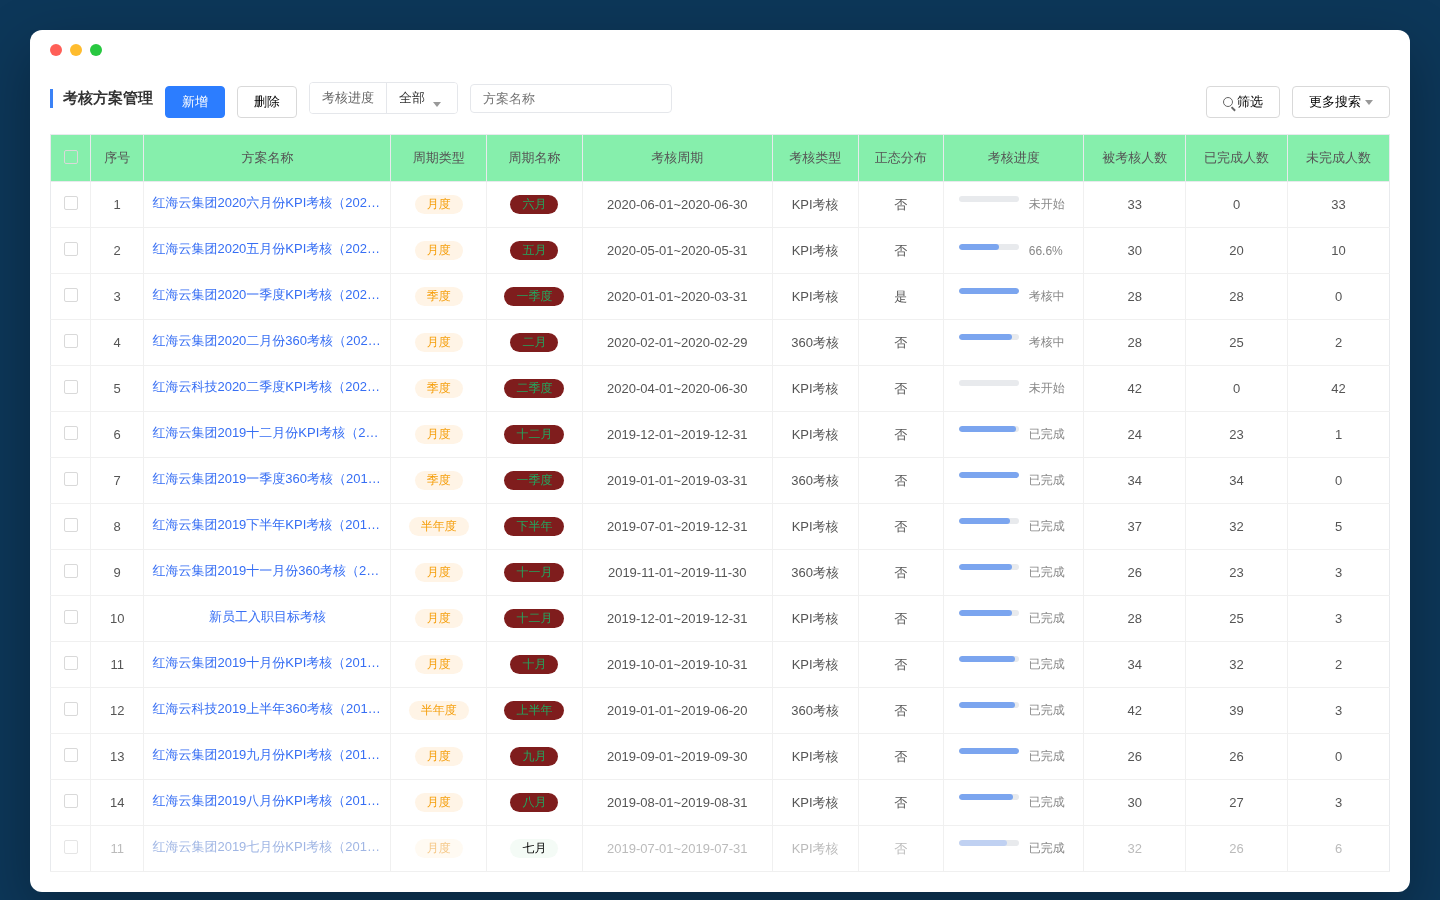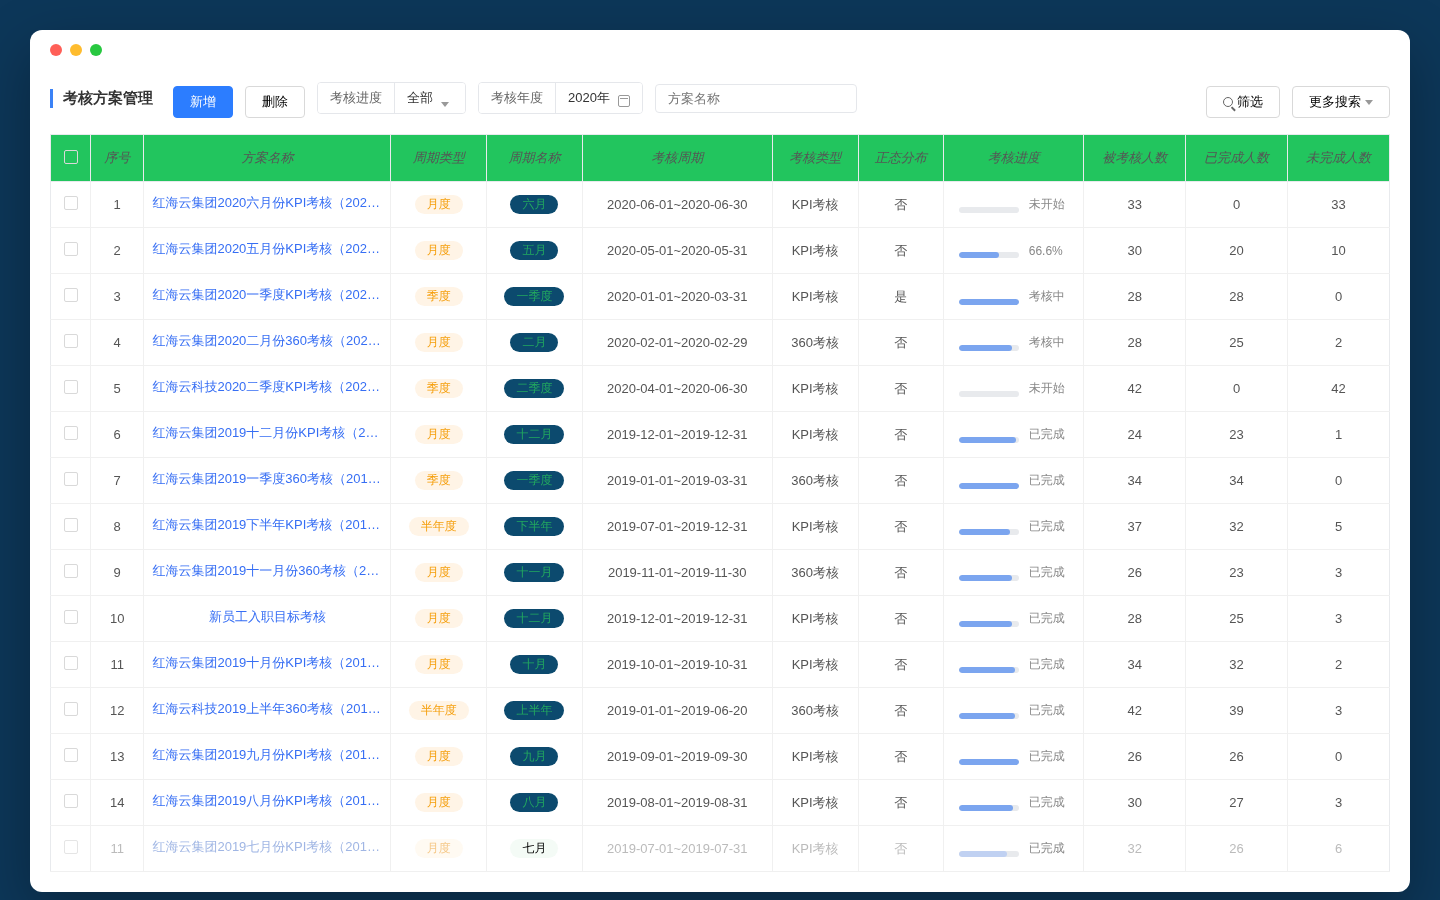--- a/index.html
+++ b/index.html
@@ -4,40 +4,40 @@
   <style>
     * { margin: 0; padding: 0; box-sizing: border-box; }
     body { font-family: -apple-system, BlinkMacSystemFont, "Segoe UI", "PingFang SC", "Microsoft YaHei", sans-serif; font-size: 13px; color: #333; background: #0d3759; padding: 30px; }
     .window { background: #fff; border-radius: 12px; width: 100%; max-width: 1380px; margin: 0 auto; box-shadow: 0 20px 60px rgba(0,0,0,0.3); overflow: hidden; }
     .titlebar { padding: 14px 20px; display: flex; gap: 8px; align-items: center; }
     .traffic-light { width: 12px; height: 12px; border-radius: 50%; }
     .tl-red { background: #ff5f57; }
     .tl-yellow { background: #febc2e; }
     .tl-green { background: #28c840; }
     .toolbar { padding: 8px 20px 16px; display: flex; align-items: center; gap: 12px; flex-wrap: wrap; }
-    .page-title { font-size: 15px; font-weight: 600; color: #333; border-left: 3px solid #3b82f6; padding-left: 10px; margin-right: 8px; }
+    .page-title { font-size: 15px; font-weight: 600; color: #333; border-left: 3px solid #3b82f6; padding-left: 10px; }
     .btn { padding: 6px 16px; border-radius: 4px; border: 1px solid #d9d9d9; background: #fff; cursor: pointer; font-size: 13px; display: inline-flex; align-items: center; gap: 4px; margin-top: 8px; }
     .btn-primary { background: #2c7dff; color: #fff; border-color: #2c7dff; }
     .filter-group { display: flex; align-items: center; border: 1px solid #e5e7eb; border-radius: 4px; overflow: hidden; }
     .filter-label { padding: 6px 12px; background: #fff; color: #666; font-size: 13px; border-right: 1px solid #e5e7eb; }
     .filter-select { padding: 6px 12px; background: #fff; cursor: pointer; display: flex; align-items: flex-end; gap: 8px; min-width: 70px; }
     .input { padding: 6px 12px; border: 1px solid #e5e7eb; border-radius: 4px; font-size: 13px; min-width: 120px; outline: none; }
     .spacer { flex: 1; }
     .table-container { padding: 0 20px 20px; overflow-x: auto; }
     table { width: 100%; border-collapse: collapse; border: 1px solid #e8eaed; }
-    th { background: #22c55e; padding: 14px 8px; text-align: center; font-weight: 500; color: #555; border-bottom: 1px solid #e8eaed; border-right: 1px solid #e8eaed; font-size: 13px; white-space: nowrap; font-style: italic; }
+    th { background: #86efac; padding: 14px 8px; text-align: center; font-weight: 500; color: #555; border-bottom: 1px solid #e8eaed; border-right: 1px solid #e8eaed; font-size: 13px; white-space: nowrap; }
     th:last-child { border-right: none; }
     td { padding: 12px 8px; text-align: center; border-bottom: 1px solid #f0f0f0; border-right: 1px solid #f0f0f0; font-size: 13px; color: #555; white-space: nowrap; }
     td:last-child { border-right: none; }
     .link { color: #366ef4; cursor: pointer; max-width: 230px; overflow: hidden; text-overflow: ellipsis; white-space: nowrap; display: inline-block; }
     .checkbox { width: 14px; height: 14px; border: 1px solid #d9d9d9; border-radius: 2px; display: inline-block; cursor: pointer; }
     .tag { display: inline-block; padding: 1px 12px; border-radius: 12px; font-size: 12px; }
     .tag-orange { background: #fff4e6; color: #f59e0b; }
-    .tag-green { background: #0c4a6e; color: #22a85f; }
-    .progress-cell { display: flex; align-items: flex-end; gap: 10px; justify-content: center; }
+    .tag-green { background: #7f1d1d; color: #22a85f; }
+    .progress-cell { display: flex; align-items: flex-start; gap: 10px; justify-content: center; }
     .progress-bar { width: 60px; height: 6px; background: #e8eaed; border-radius: 3px; overflow: hidden; }
     .progress-fill { height: 100%; background: #7ba5ef; border-radius: 3px; }
     .progress-text { color: #888; font-size: 12px; min-width: 40px; text-align: left; }
     .chevron { display: inline-block; width: 0; height: 0; border-left: 4px solid transparent; border-right: 4px solid transparent; border-top: 5px solid #999; }
     .cal-icon { display: inline-block; width: 12px; height: 12px; border: 1px solid #999; border-radius: 2px; position: relative; }
     .cal-icon::before { content: ''; position: absolute; top: 2px; left: 1px; right: 1px; height: 1px; background: #999; }
     .search-icon { display: inline-block; width: 10px; height: 10px; border: 1.5px solid #666; border-radius: 50%; position: relative; }
     .search-icon::after { content: ''; position: absolute; width: 5px; height: 1.5px; background: #666; bottom: -3px; right: -4px; transform: rotate(45deg); }
     tbody tr:last-child td { color: #bbb; }
     tbody tr:last-child .link { color: #a0b6e4; }
@@ -60,27 +60,20 @@
     <span class="page-title">考核方案管理</span>
     <button class="btn btn-primary">新增</button>
     <button class="btn">删除</button>
     <div class="filter-group">
       <span class="filter-label">考核进度</span>
       <span class="filter-select">
         <span>全部</span>
         <span class="chevron"></span>
       </span>
     </div>
-    <div class="filter-group">
-      <span class="filter-label">考核年度</span>
-      <span class="filter-select">
-        <span>2020年</span>
-        <span class="cal-icon"></span>
-      </span>
-    </div>
     <input class="input" placeholder="方案名称" style="">
     <span class="spacer"></span>
     <button class="btn">
       <span class="search-icon"></span>
       <span>筛选</span>
     </button>
     <button class="btn">
       <span>更多搜索</span>
       <span class="chevron"></span>
     </button>

